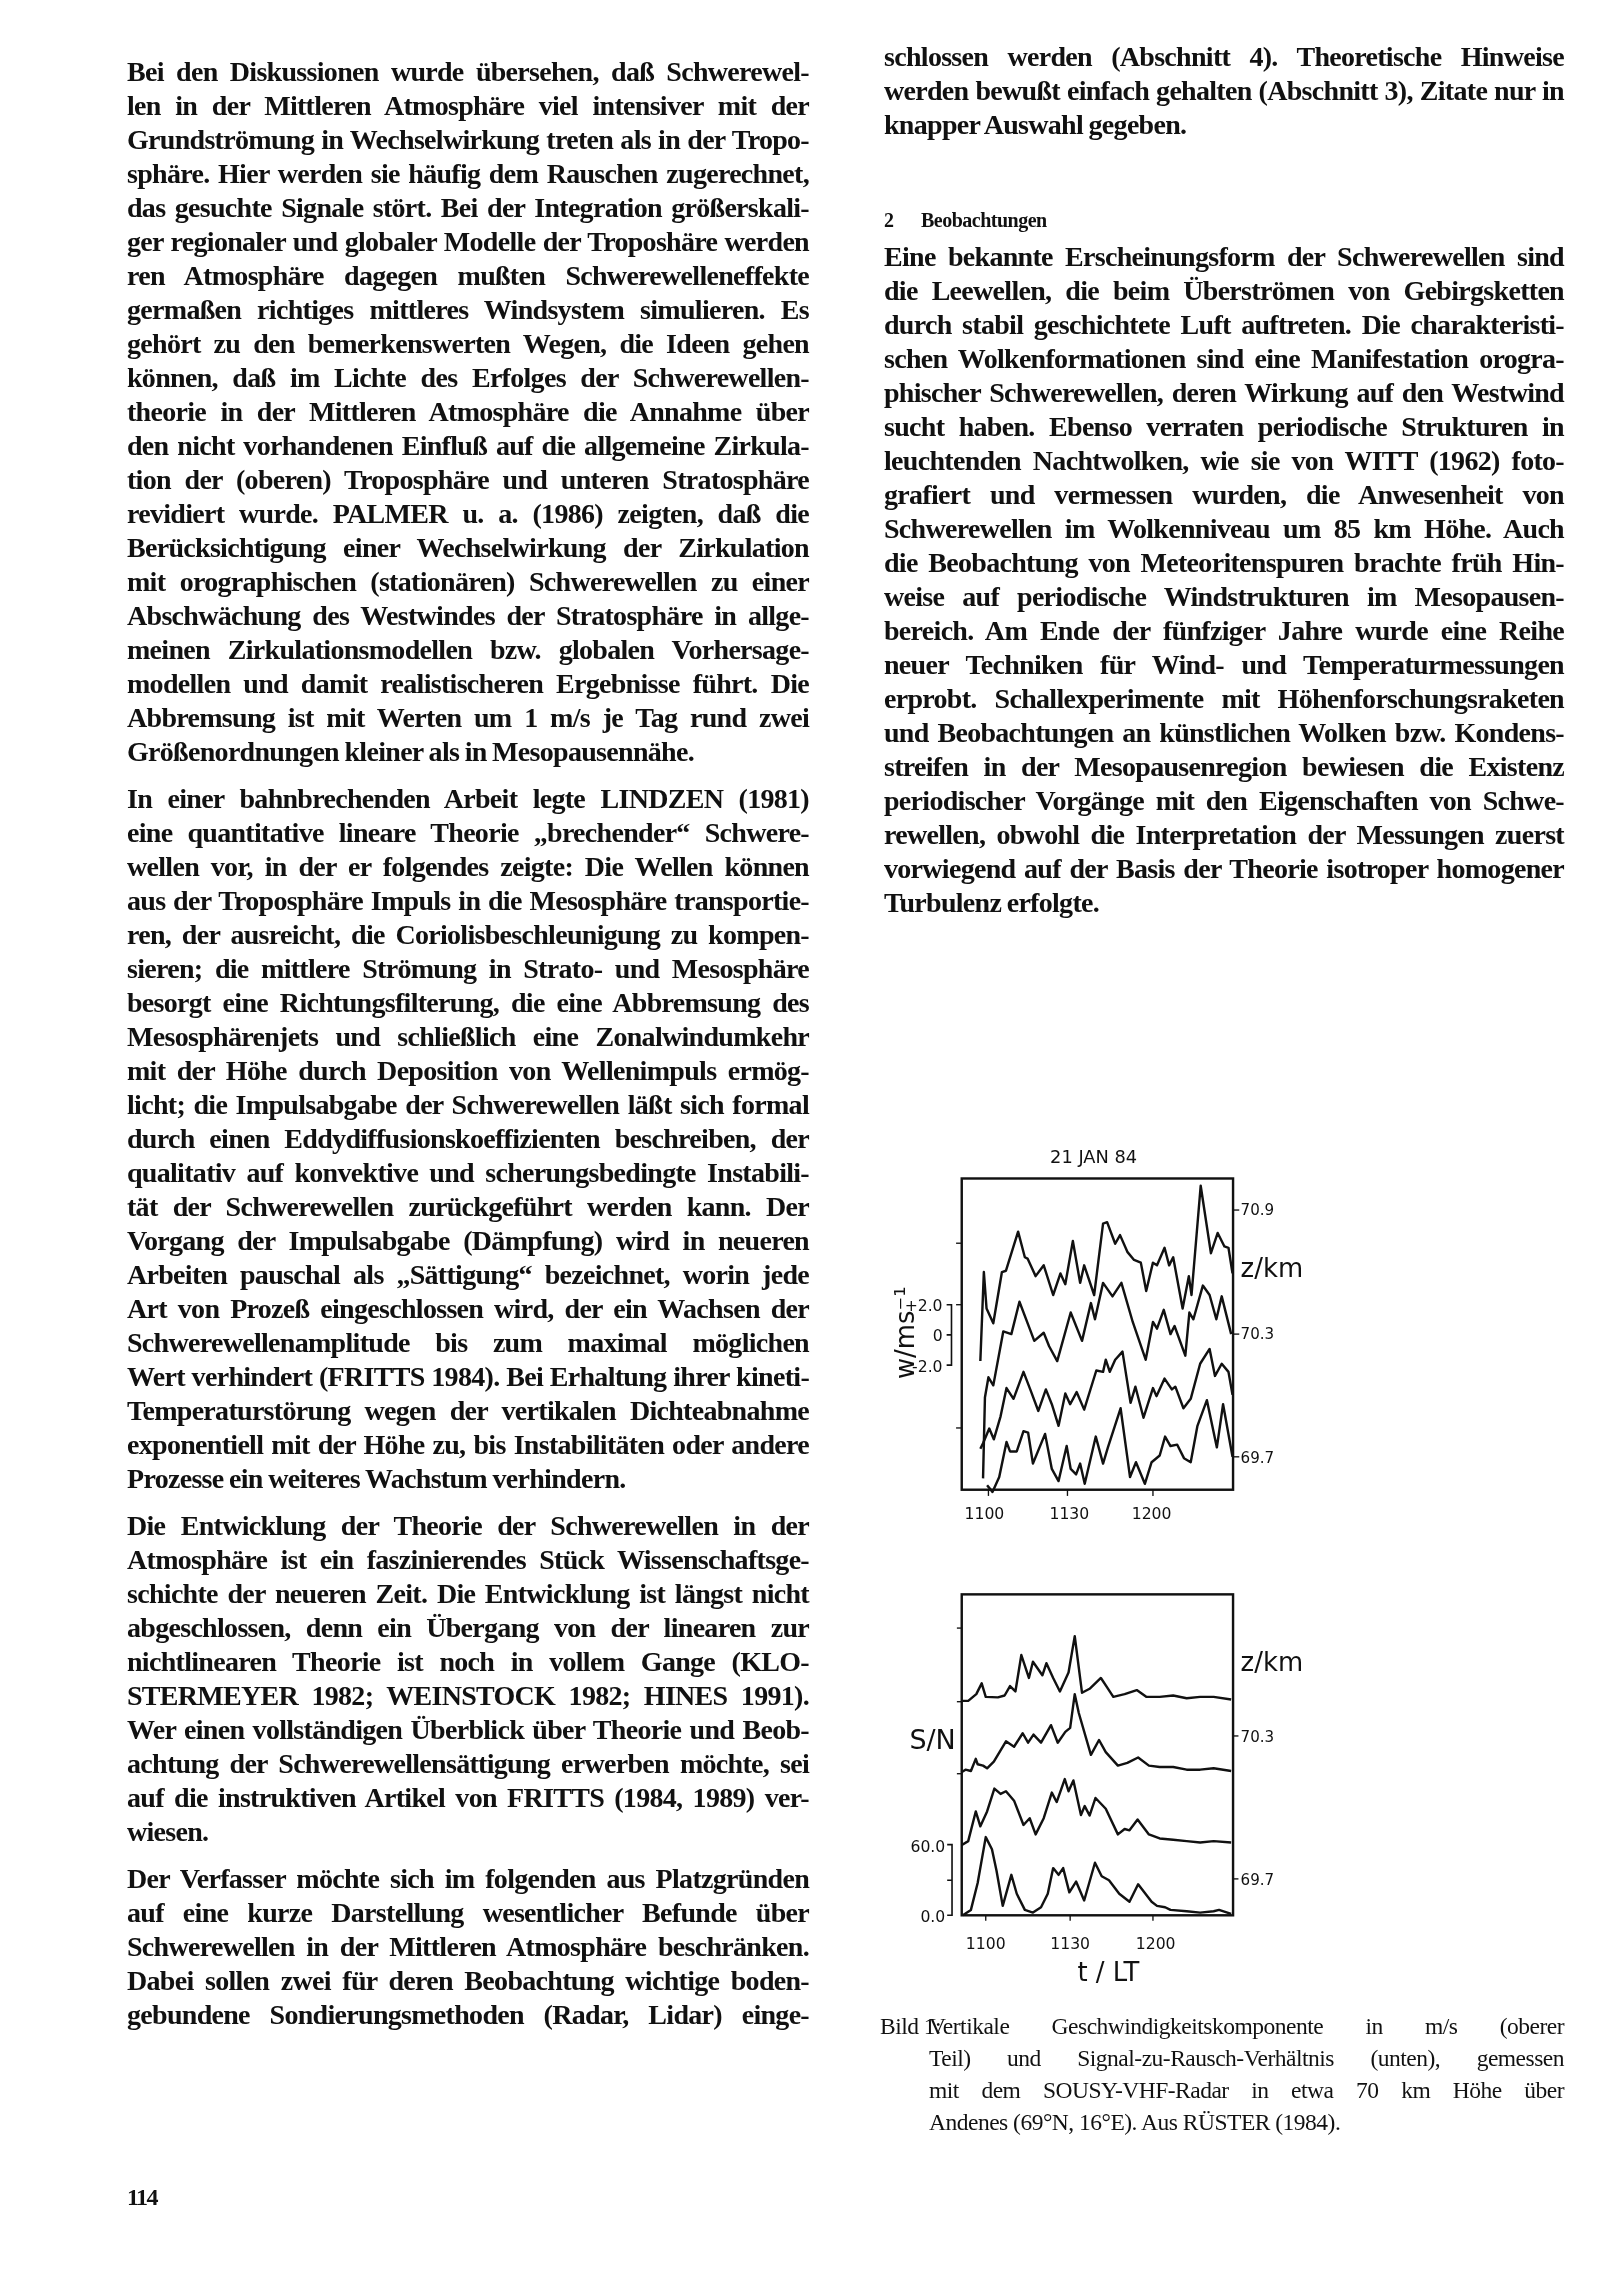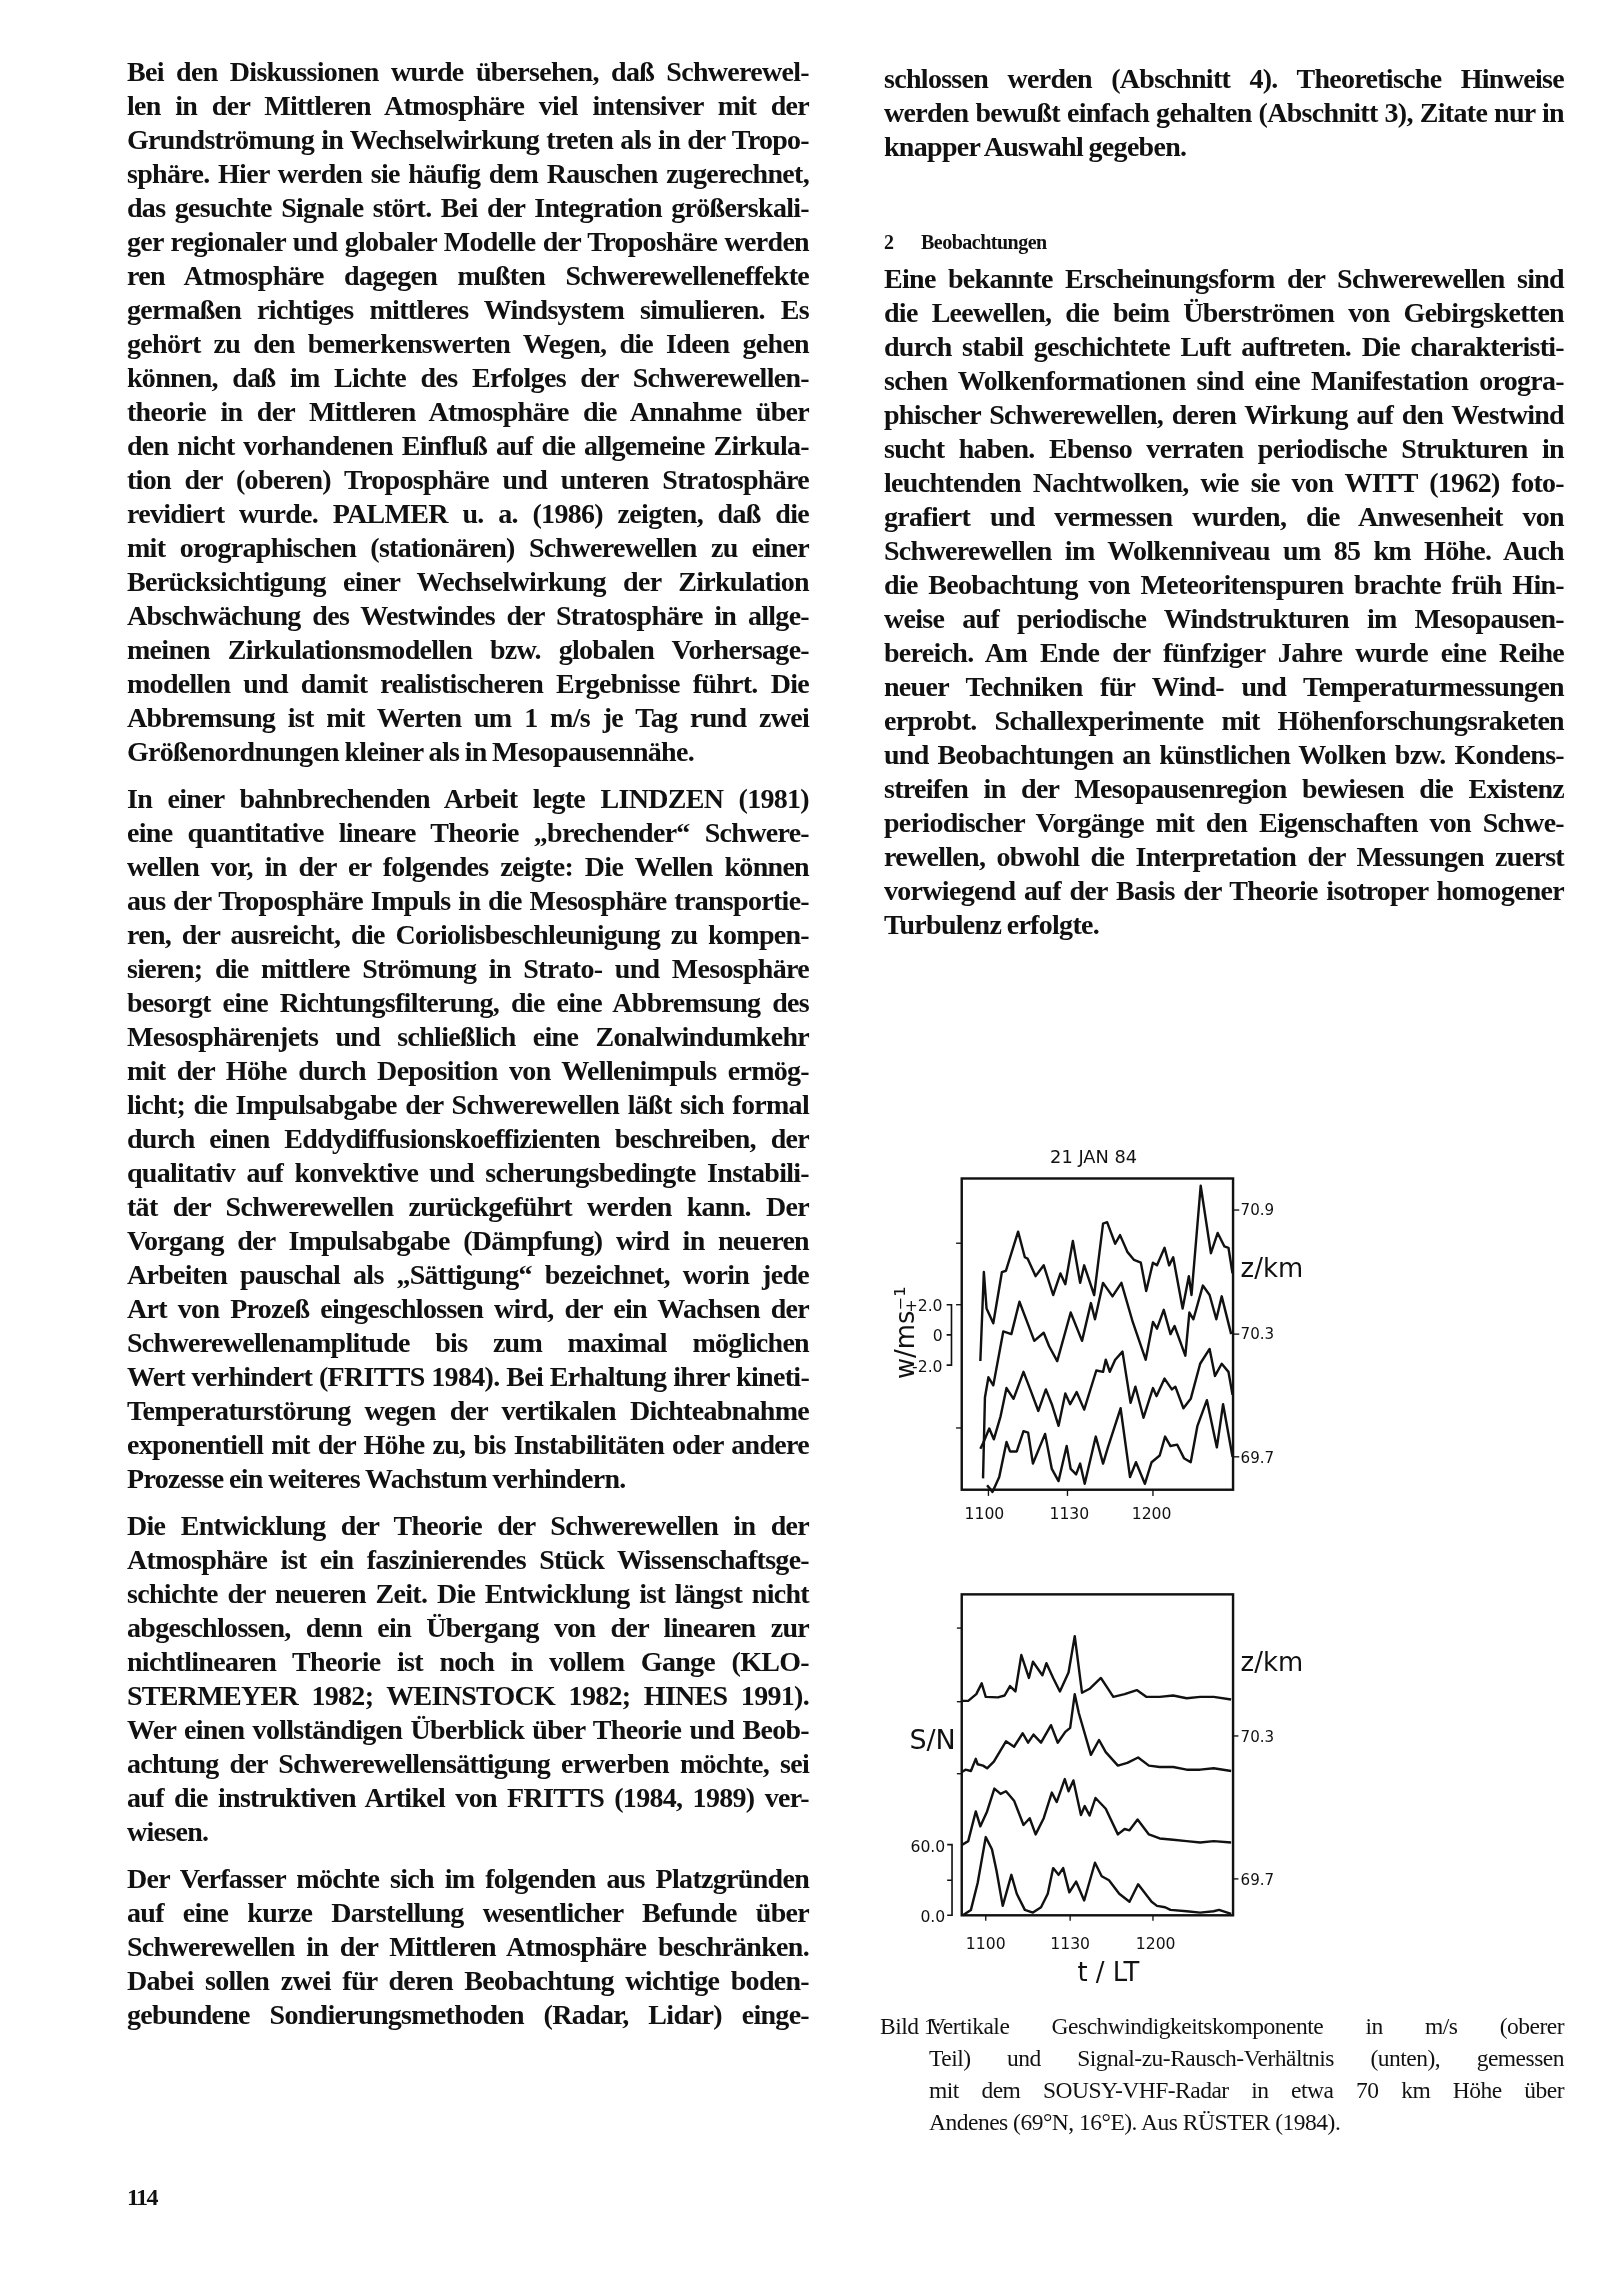--- a/index.html
+++ b/index.html
@@ -4,21 +4,21 @@
 <style>
   html, body { margin: 0; padding: 0; background: #ffffff; }
   body { width: 1618px; height: 2273px; position: relative; overflow: hidden;
          font-family: "Liberation Serif", "DejaVu Serif", serif; color: #111; }
   .col { position: absolute; font-size: 28px; line-height: 34px; text-align: justify;
          letter-spacing: -0.7px; word-spacing: -0.8px; hyphens: manual; }
   .col p { margin: 0 0 13px 0; text-align: justify; text-align-last: left; font-weight: bold; }
   .col .line { display: block; text-align: justify; text-align-last: justify; white-space: nowrap; }
   .col .line.last { text-align-last: left; }
   #left-col { left: 127px; top: 55px; width: 682px; }
-  #right-col { left: 884px; top: 62px; width: 680px; }
+  #right-col { left: 884px; top: 40px; width: 680px; }
   .heading { font-weight: bold; font-size: 20px; margin: 61px 0 3.2px 0; letter-spacing: -0.5px; }
   .heading .num { display: inline-block; width: 37px; }
   #page-number { position: absolute; left: 127px; top: 2184px; font-size: 24px; font-weight: bold;
                  letter-spacing: -1.6px; text-align: right; }
   #figure { position: absolute; left: 890px; top: 1133px; width: 712px; height: 858px; }
   #figure text { font-family: "DejaVu Sans", "Liberation Sans", sans-serif; fill: #111; }
   #caption { position: absolute; left: 880px; top: 2010px; width: 684px; font-size: 23.5px; line-height: 32px;
              letter-spacing: -0.5px; }
   #caption .cap-row { display: flex; }
   #caption .cap-label { width: 49px; flex: none; white-space: nowrap; }
@@ -38,22 +38,22 @@
       <span class="line">das gesuchte Signale stört. Bei der Integration größerskali-</span>
       <span class="line">ger regionaler und globaler Modelle der Troposhäre werden</span>
       <span class="line">ren Atmosphäre dagegen mußten Schwerewelleneffekte</span>
       <span class="line">germaßen richtiges mittleres Windsystem simulieren. Es</span>
       <span class="line">gehört zu den bemerkenswerten Wegen, die Ideen gehen</span>
       <span class="line">können, daß im Lichte des Erfolges der Schwerewellen-</span>
       <span class="line">theorie in der Mittleren Atmosphäre die Annahme über</span>
       <span class="line">den nicht vorhandenen Einfluß auf die allgemeine Zirkula-</span>
       <span class="line">tion der (oberen) Troposphäre und unteren Stratosphäre</span>
       <span class="line">revidiert wurde. PALMER u. a. (1986) zeigten, daß die</span>
+      <span class="line">Berücksichtigung einer Wechselwirkung der Zirkulation</span>
       <span class="line">mit orographischen (stationären) Schwerewellen zu einer</span>
-      <span class="line">Berücksichtigung einer Wechselwirkung der Zirkulation</span>
       <span class="line">Abschwächung des Westwindes der Stratosphäre in allge-</span>
       <span class="line">meinen Zirkulationsmodellen bzw. globalen Vorhersage-</span>
       <span class="line">modellen und damit realistischeren Ergebnisse führt. Die</span>
       <span class="line">Abbremsung ist mit Werten um 1 m/s je Tag rund zwei</span>
       <span class="line last">Größenordnungen kleiner als in Mesopausennähe.</span>
     </p>
     <p>
       <span class="line">In einer bahnbrechenden Arbeit legte LINDZEN (1981)</span>
       <span class="line">eine quantitative lineare Theorie „brechender“ Schwere-</span>
       <span class="line">wellen vor, in der er folgendes zeigte: Die Wellen können</span>

